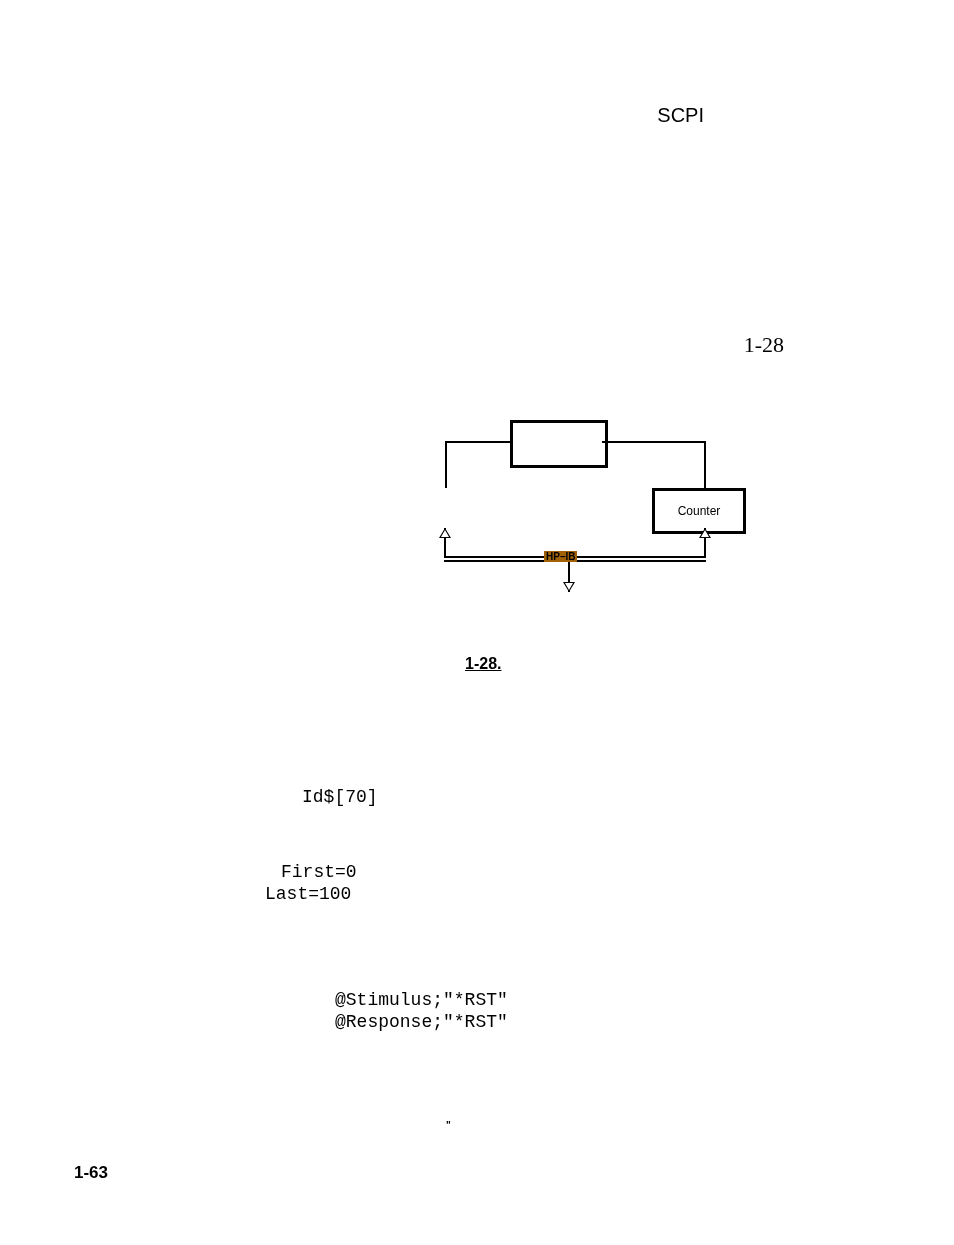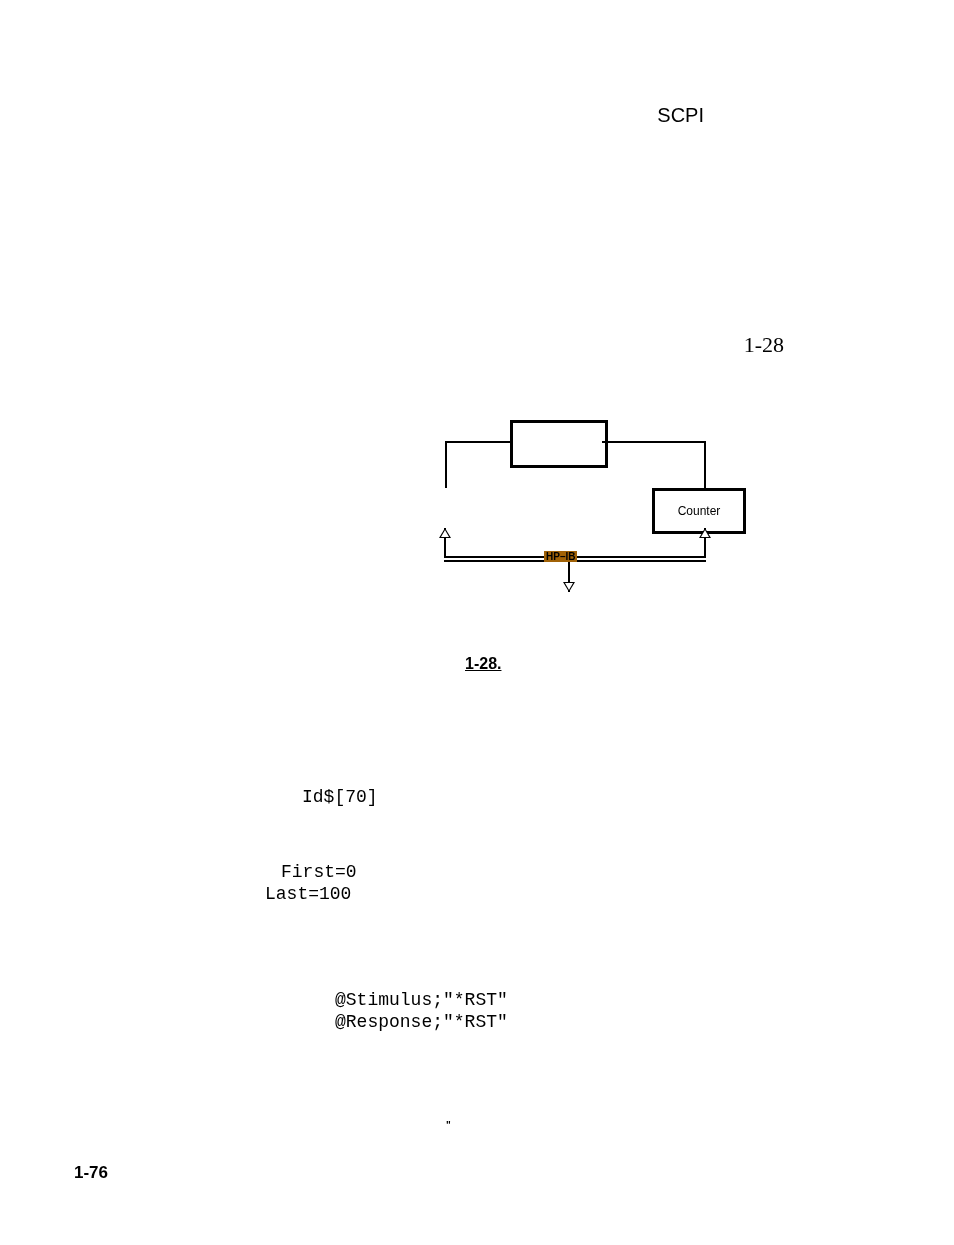--- a/index.html
+++ b/index.html
@@ -202,13 +202,13 @@
 <div class="fig-caption">1-28.</div>
 
 <div class="code c1">Id$[70]</div>
 <div class="code c2">First=0</div>
 <div class="code c3">Last=100</div>
 <div class="code c4">@Stimulus;"*RST"</div>
 <div class="code c5">@Response;"*RST"</div>
 
 <div class="tiny-mark">"</div>
 
-<div class="page-footer">1-76</div>
+<div class="page-footer">1-63</div>
 
 </body></html>

